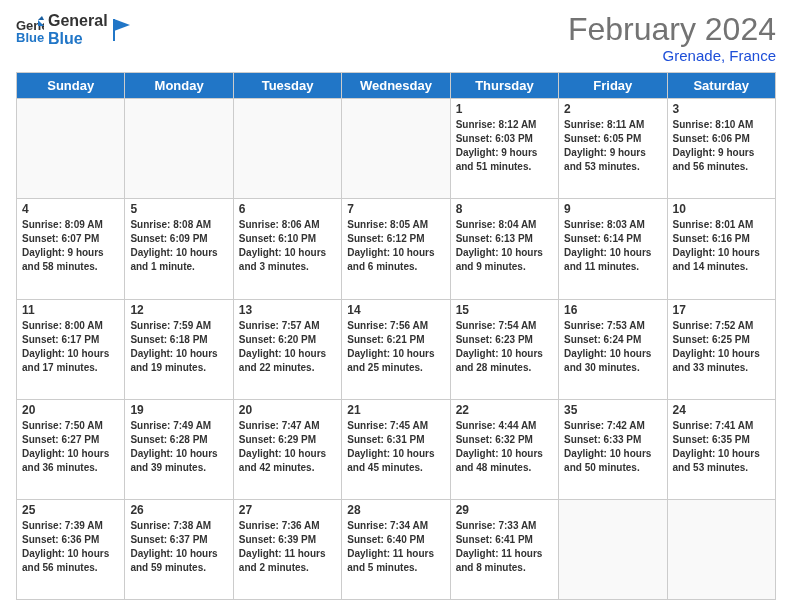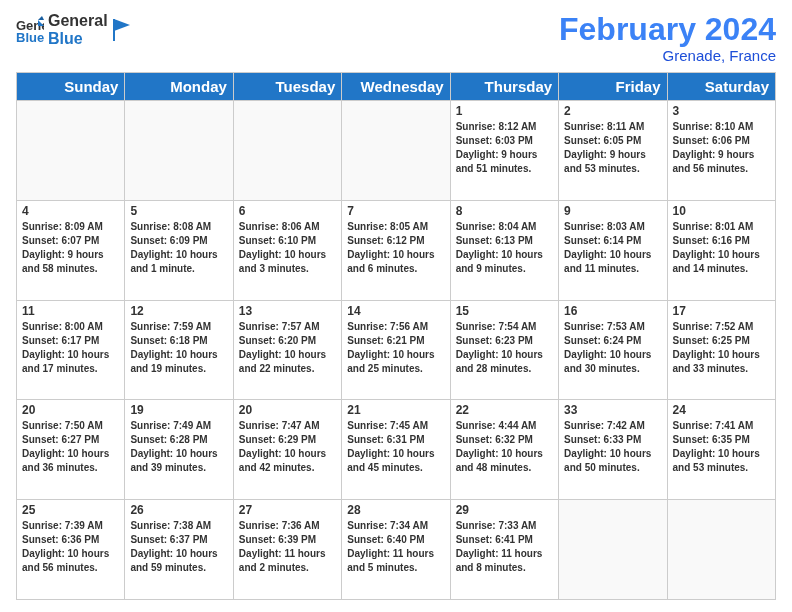--- a/index.html
+++ b/index.html
@@ -30,40 +30,40 @@
     }
     .logo-icon {
       width: 28px;
       height: 28px;
     }
     .title-block {
       text-align: right;
     }
     .main-title {
       font-size: 32px;
-      font-weight: bold;
-      color: #3b82f6;
+      font-weight: normal;
+      color: #737373;
       line-height: 1.1;
     }
     .subtitle {
       font-size: 15px;
       color: #1d4ed8;
     }
     .calendar {
       width: 100%;
       border-collapse: collapse;
       flex: 1;
       table-layout: fixed;
     }
     .calendar thead th {
       background-color: #2176c7;
       color: #fff;
-      font-size: 15px;
+      font-size: 13px;
       font-weight: bold;
-      text-align: right;
+      text-align: center;
       padding: 5px 6px;
       border: 1px solid #ccc;
     }
     .calendar tbody td {
       vertical-align: top;
       border: 1px solid #ccc;
       padding: 3px 5px;
       font-size: 10.5px;
       color: #333;
       height: 88px;
@@ -260,21 +260,21 @@
 Sunset: 6:31 PM
 Daylight: 10 hours and 45 minutes.</div>
           </td>
           <td>
             <div class="day-number">22</div>
             <div class="day-info">Sunrise: 4:44 AM
 Sunset: 6:32 PM
 Daylight: 10 hours and 48 minutes.</div>
           </td>
           <td>
-            <div class="day-number">33</div>
+            <div class="day-number">35</div>
             <div class="day-info">Sunrise: 7:42 AM
 Sunset: 6:33 PM
 Daylight: 10 hours and 50 minutes.</div>
           </td>
           <td>
             <div class="day-number">24</div>
             <div class="day-info">Sunrise: 7:41 AM
 Sunset: 6:35 PM
 Daylight: 10 hours and 53 minutes.</div>
           </td>

